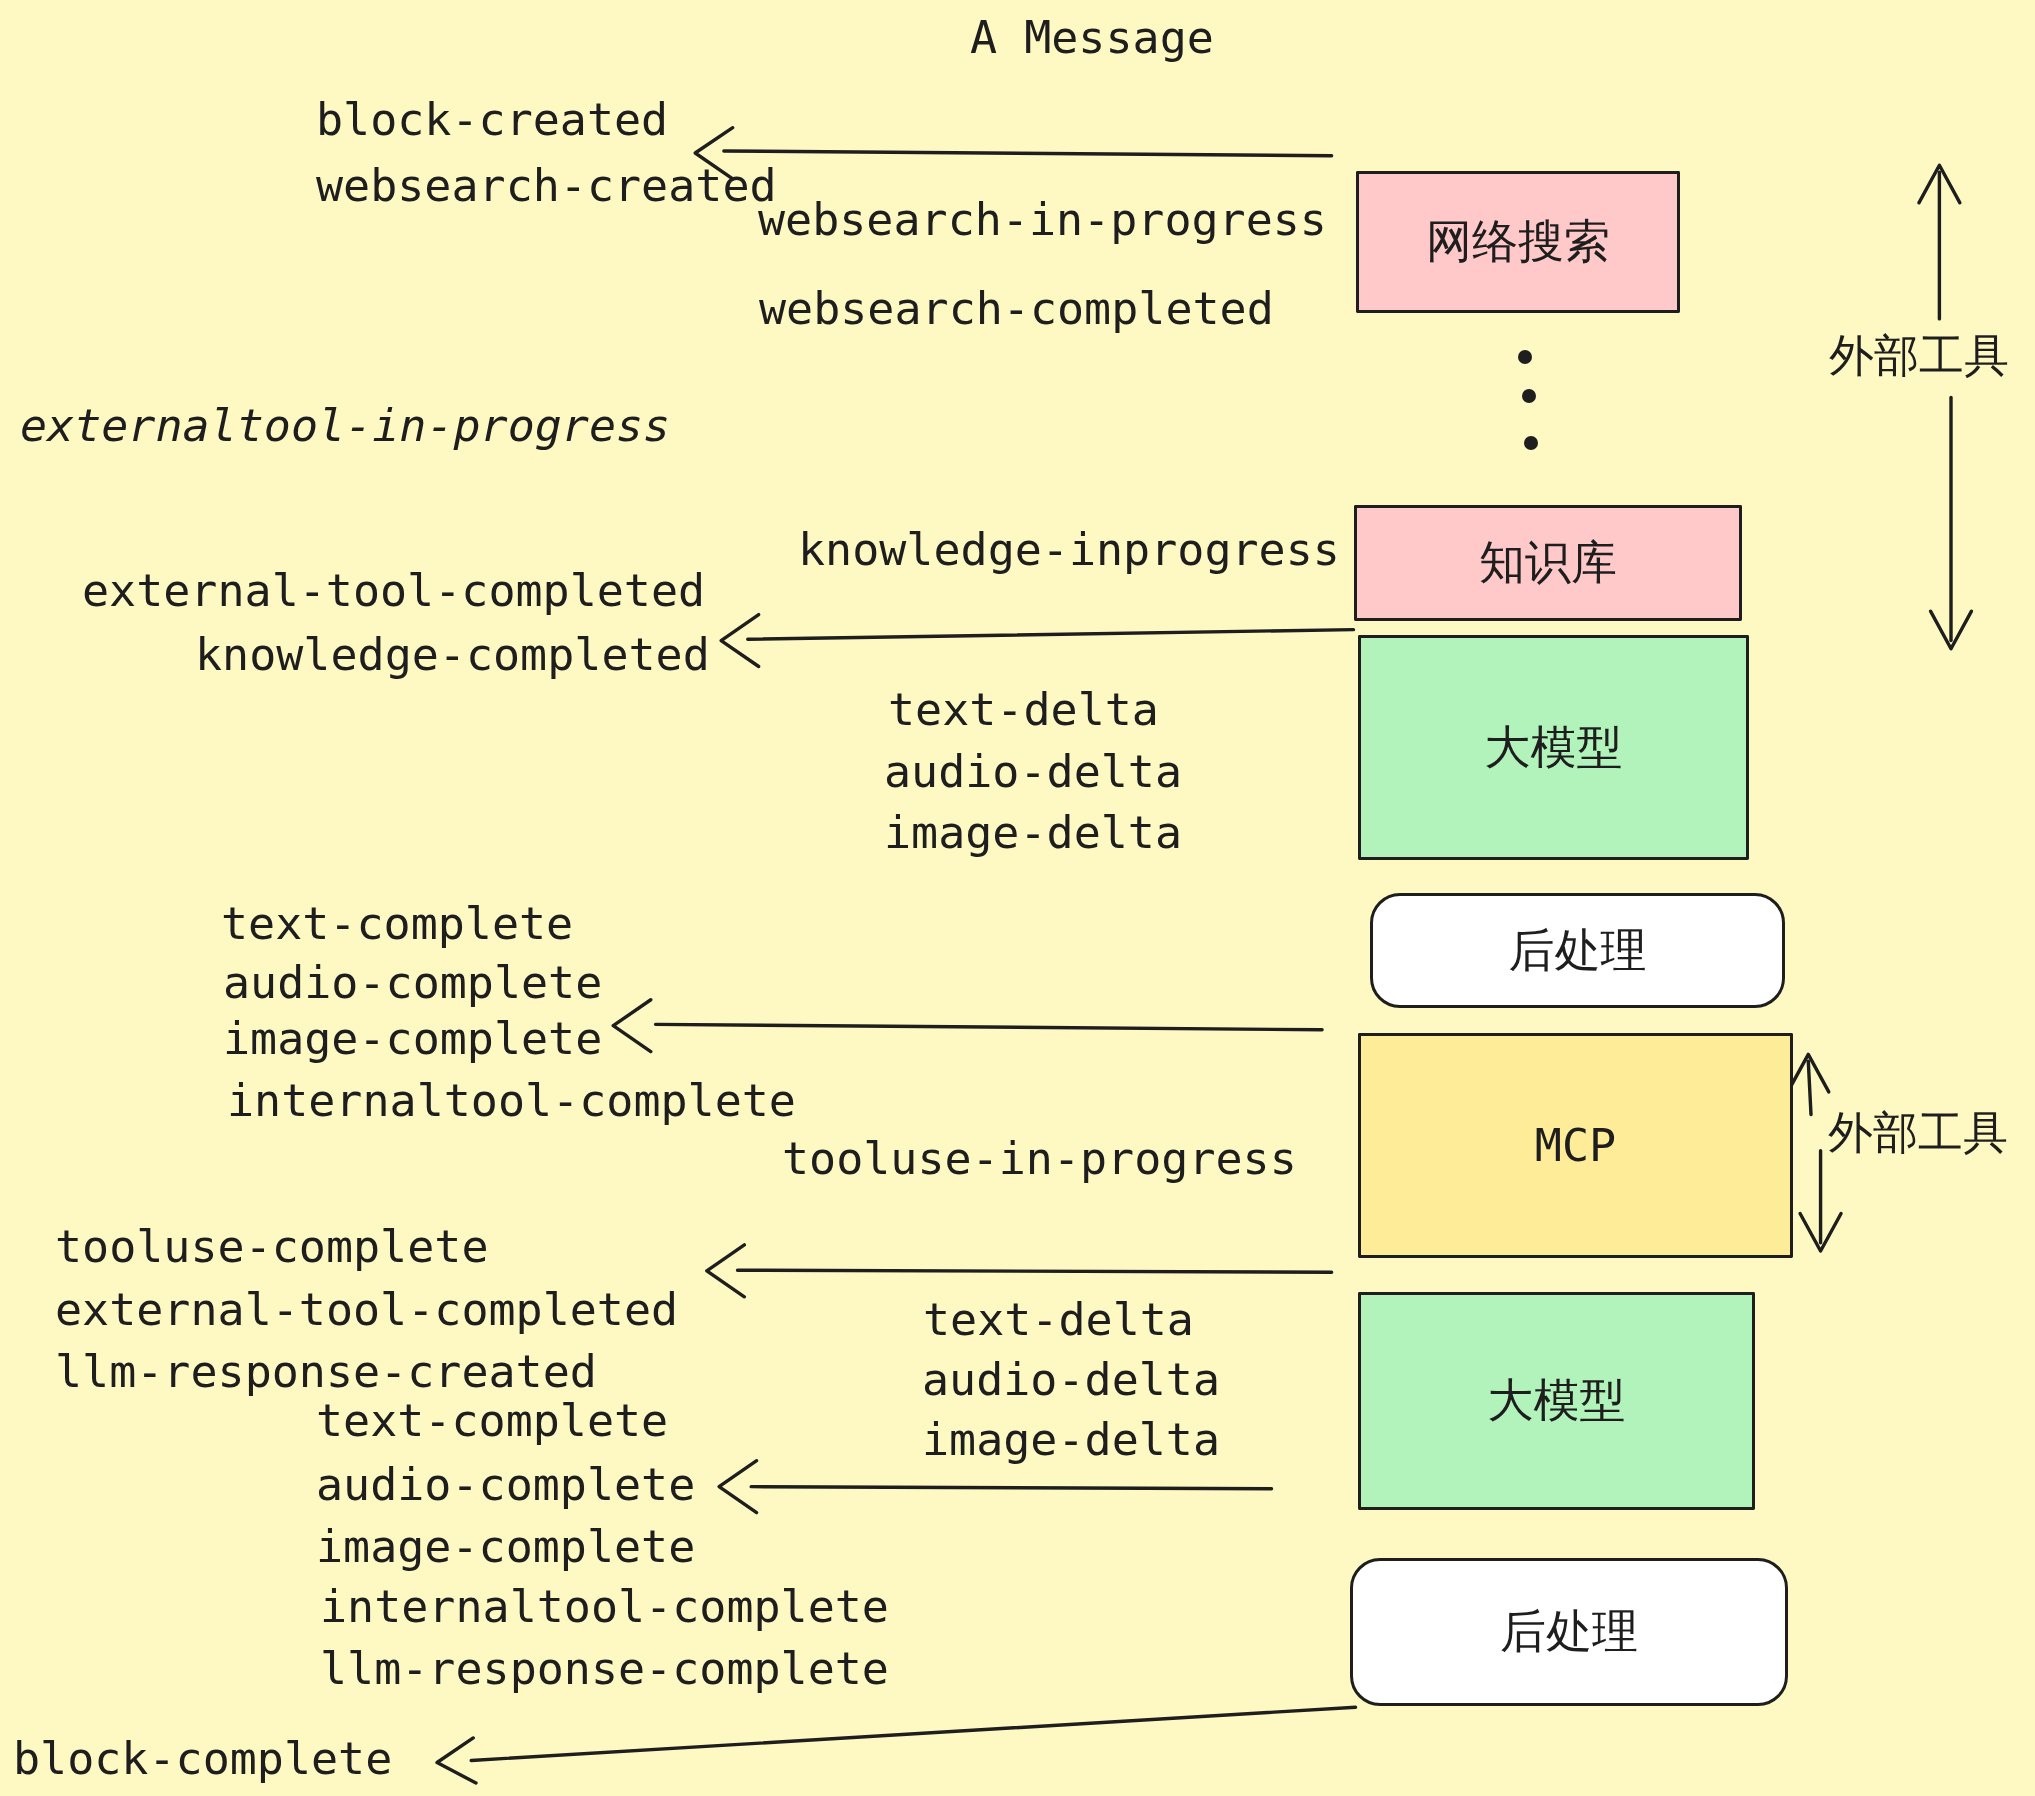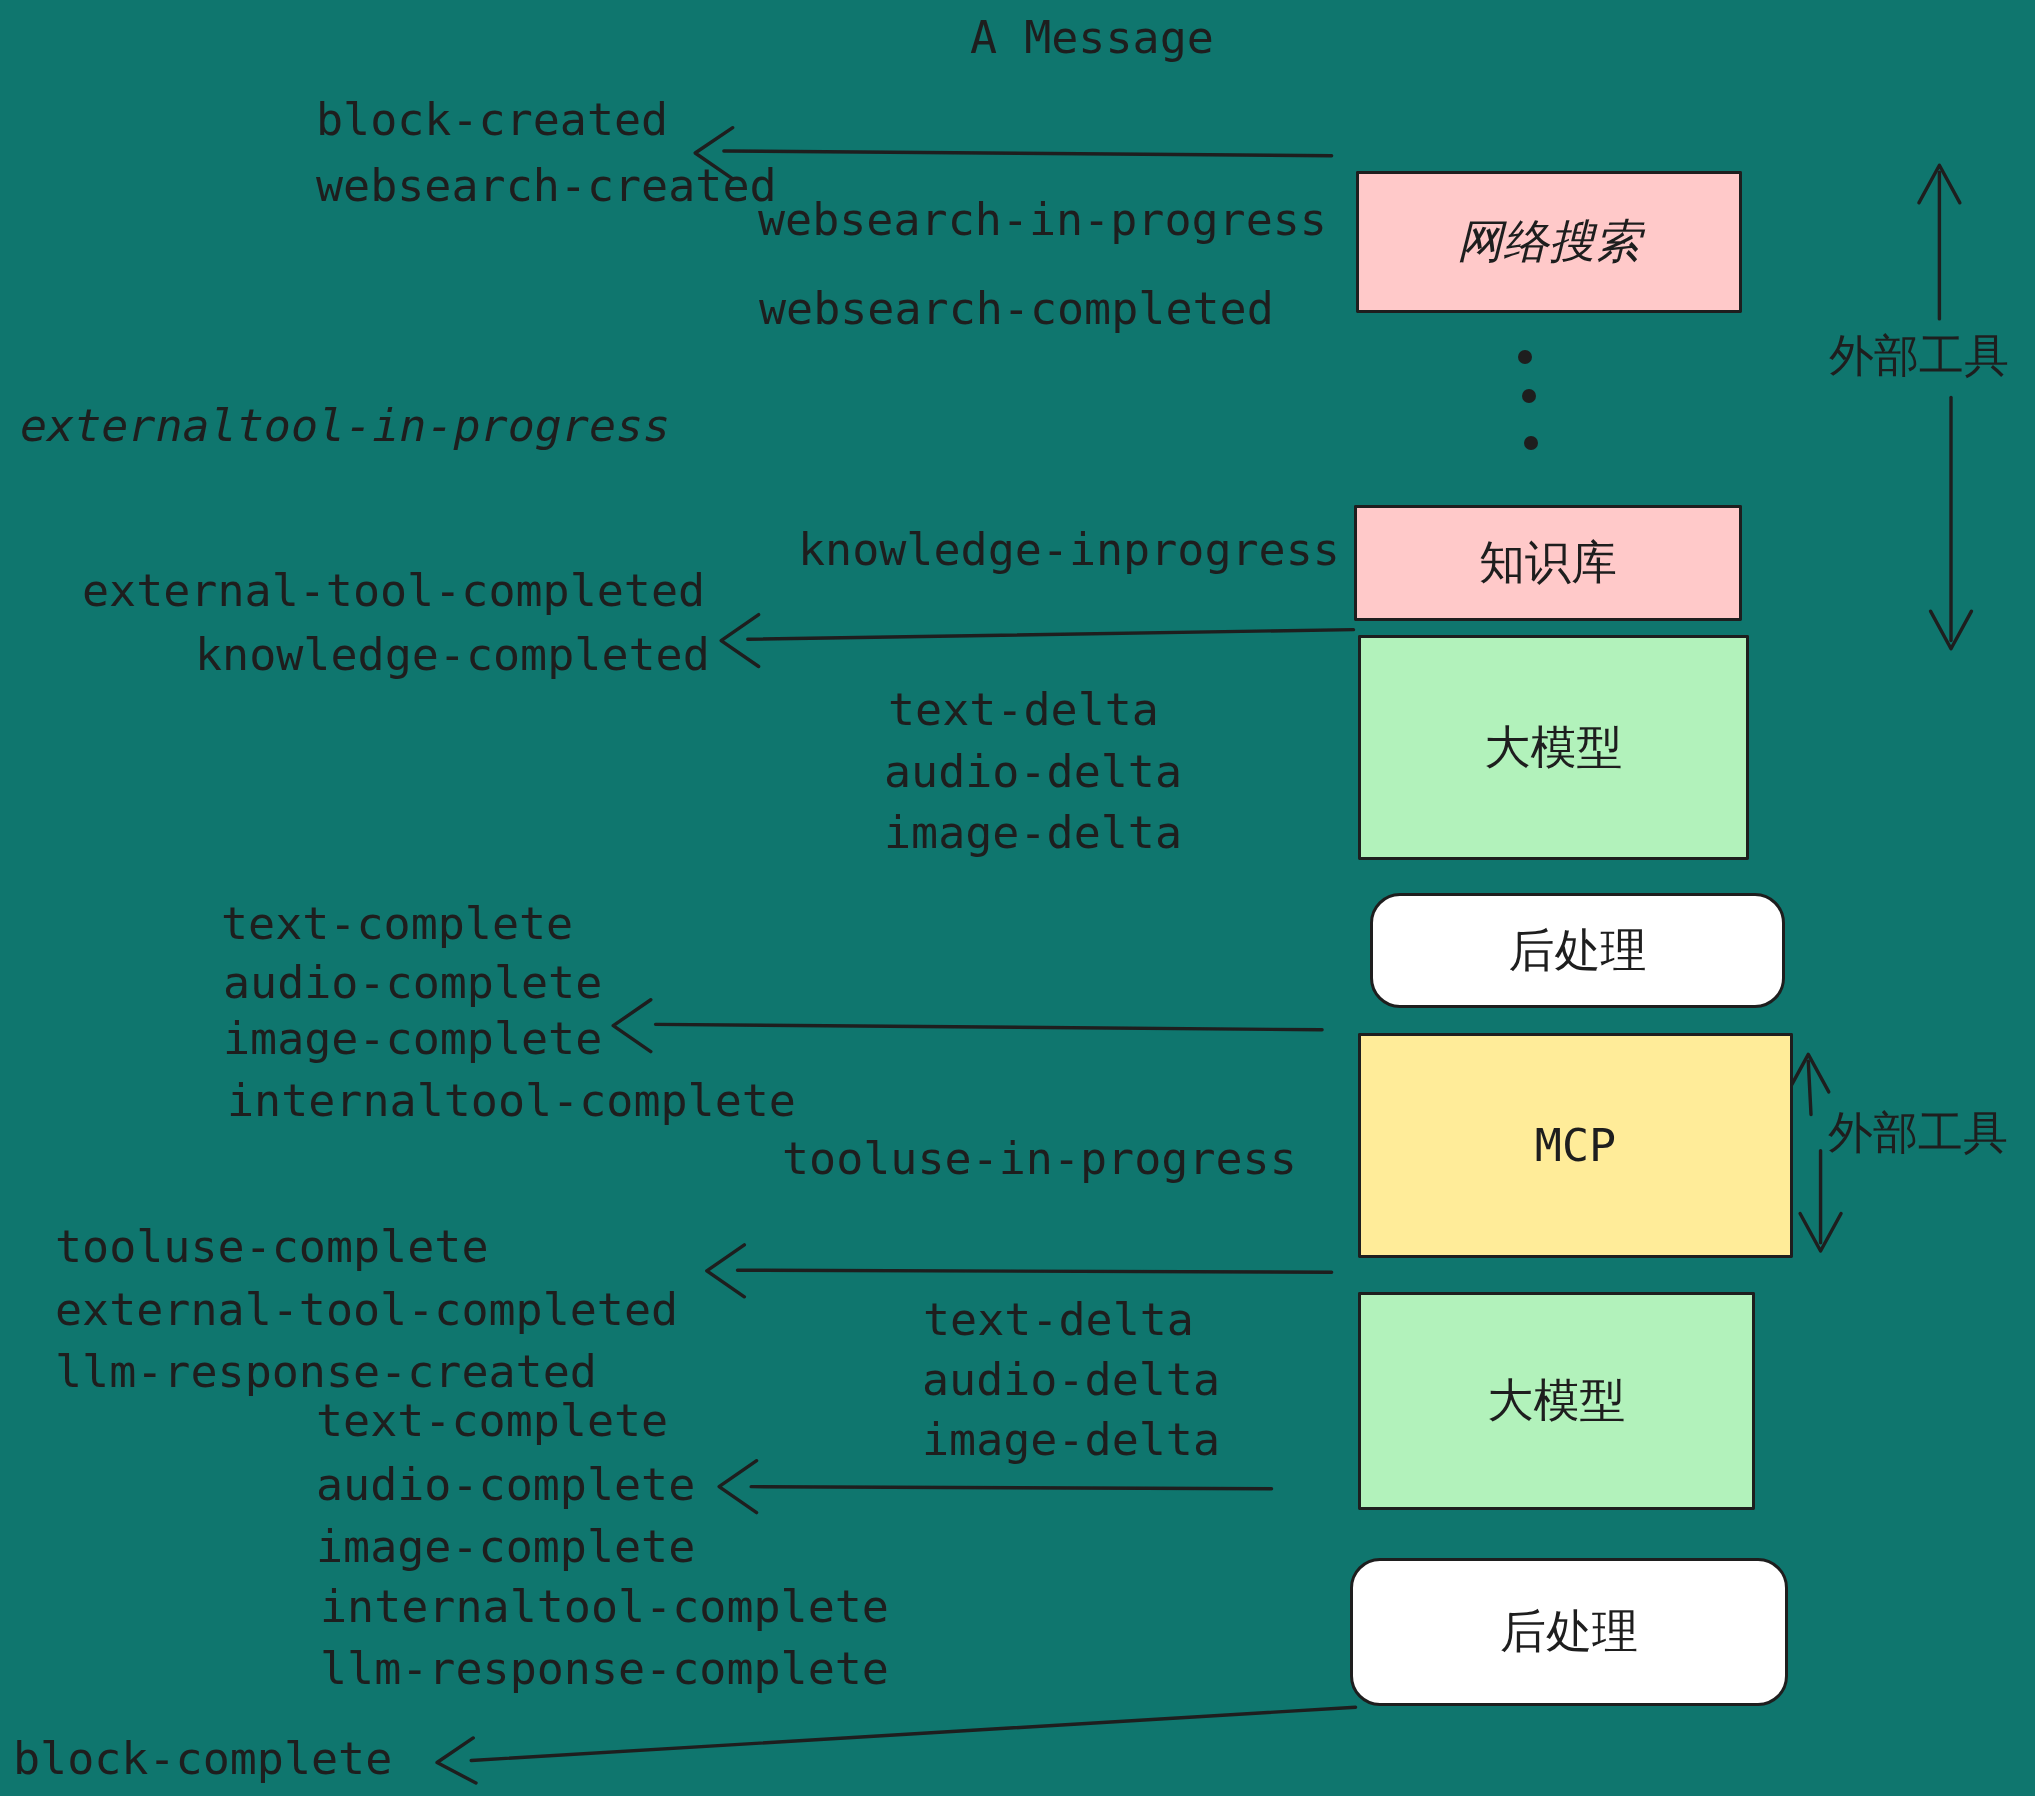--- a/index.html
+++ b/index.html
@@ -1,16 +1,16 @@
 <!DOCTYPE html>
 <html style="font-size:11px"><head>
 <meta charset="utf-8">
 <style>
   html,body{margin:0;padding:0;background:#ffffff;}
-  .canvas{position:relative;width:2035px;height:1796px;background:#0f766e;overflow:hidden;
+  .canvas{position:relative;width:2035px;height:1796px;background:#fef9c3;overflow:hidden;
           font-family:"DejaVu Sans Mono",monospace;color:#1e1e1e;}
   .arrows{position:absolute;left:0;top:0;width:2035px;height:1796px;}
   .arrows line,.arrows polyline{stroke:#1e1e1e;stroke-width:5;fill:none;stroke-linecap:round;stroke-linejoin:round;}
   .lbl{position:absolute;font-family:"DejaVu Sans Mono",monospace;font-size:45px;line-height:53px;
        white-space:nowrap;color:#1e1e1e;}
   .title{font-size:45px;}
   .box{position:absolute;border:3.4px solid #1e1e1e;border-radius:1.4px;display:flex;
        align-items:center;justify-content:center;box-sizing:border-box;}
   .box .cn{font-family:"Liberation Sans",sans-serif;font-size:46px;color:#1e1e1e;white-space:nowrap;}
   .box .mono{font-family:"DejaVu Sans Mono",monospace;font-size:45px;color:#1e1e1e;white-space:nowrap;}
@@ -104,21 +104,21 @@
   <div class="lbl" style="left:923px;top:1293px;">text-delta</div>
   <div class="lbl" style="left:922px;top:1353px;">audio-delta</div>
   <div class="lbl" style="left:922px;top:1413px;">image-delta</div>
   <div class="lbl" style="left:316px;top:1394px;">text-complete</div>
   <div class="lbl" style="left:316px;top:1458px;">audio-complete</div>
   <div class="lbl" style="left:316px;top:1520px;">image-complete</div>
   <div class="lbl" style="left:320px;top:1580px;">internaltool-complete</div>
   <div class="lbl" style="left:320px;top:1642px;">llm-response-complete</div>
   <div class="lbl" style="left:13px;top:1732px;">block-complete</div>
 
-  <div class="box pink" style="left:1356px;top:171px;width:386px;height:142px;font-style:italic;">
+  <div class="box pink" style="left:1356px;top:171px;width:324px;height:142px;">
     <span class="cn">网络搜索</span>
   </div>
 
   <div class="dot" style="left:1518px;top:350px;"></div>
   <div class="dot" style="left:1522px;top:389px;"></div>
   <div class="dot" style="left:1524px;top:436px;"></div>
 
   <div class="box pink" style="left:1354px;top:505px;width:388px;height:116px;">
     <span class="cn">知识库</span>
   </div>

